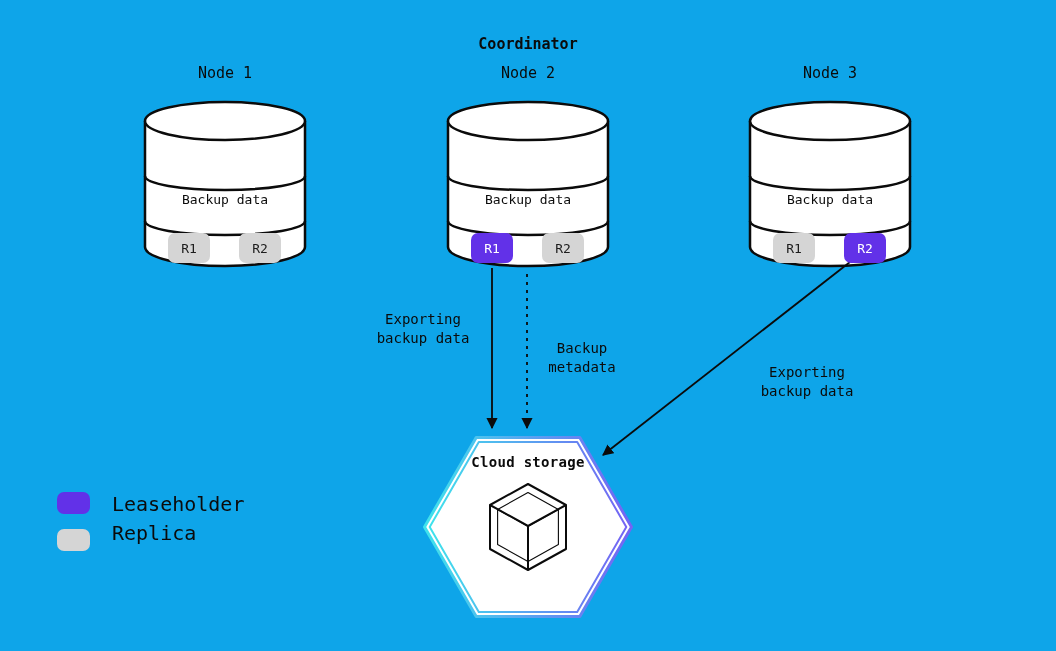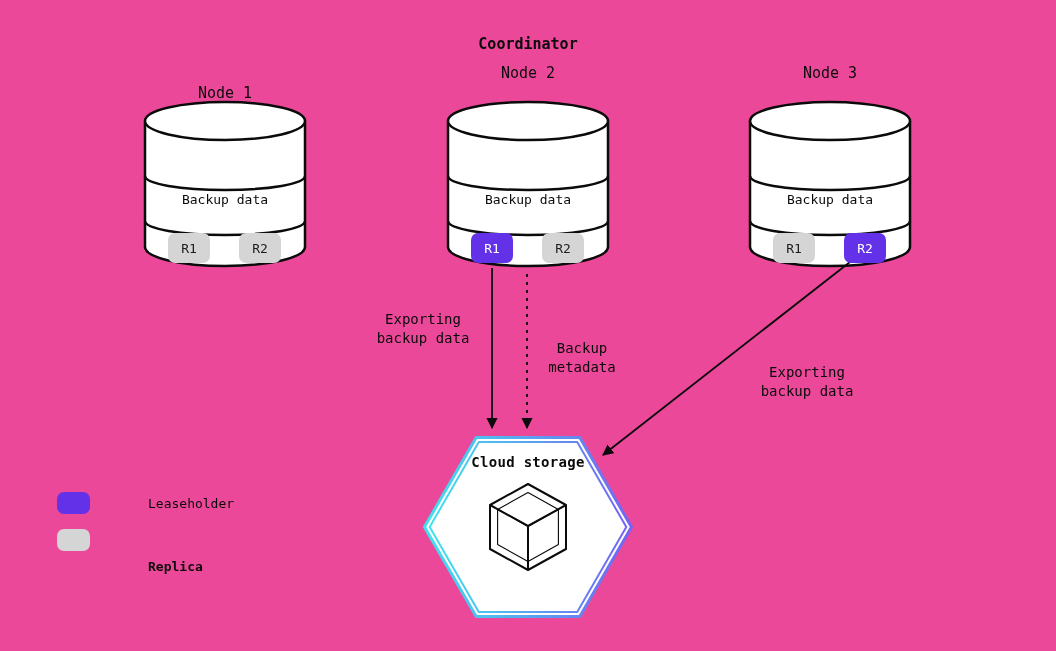--- a/index.html
+++ b/index.html
@@ -1,19 +1,19 @@
 <!DOCTYPE html>
 <html><head>
 <meta charset="utf-8">
 <style>
   html,body{margin:0;padding:0;background:#fff;}
   .canvas{
     position:relative;
     width:1056px;height:651px;
-    background:#ec4899;
+    background:#0ea5e9;
     font-family:"DejaVu Sans Mono","Liberation Mono",monospace;
     color:#0b0b0b;
     overflow:hidden;
   }
   svg.layer{position:absolute;left:0;top:0;}
   .cyl path.body,.cyl ellipse{fill:#ffffff;stroke:#0b0b0b;stroke-width:2.5;}
   .cyl path.sep{fill:none;stroke:#0b0b0b;stroke-width:2.5;}
   .arrow{stroke:#0b0b0b;stroke-width:1.8;}
   .arrow.dashed{stroke-dasharray:3 5;}
   .cube{stroke:#0b0b0b;fill:none;stroke-width:2;stroke-linejoin:round;}
@@ -23,21 +23,21 @@
   .node-label{font-size:15px;}
   .backup-label{font-size:13px;}
   .edge-label{font-size:14px;line-height:19px;margin-top:24px;}
   .cloud-label{font-weight:bold;font-size:14px;letter-spacing:.3px;}
   .badge{
     position:absolute;width:42px;height:30px;border-radius:7px;
     display:flex;align-items:center;justify-content:center;
     font-size:13px;
   }
   .legend-swatch{position:absolute;width:33px;height:22px;border-radius:7px;}
-  .legend-label{position:absolute;font-size:13px;line-height:18px;margin-left:36px;}
+  .legend-label{position:absolute;font-size:20px;line-height:18px;}
 </style>
 </head>
 <body>
 
 <div class="canvas">
 
   <svg class="layer" width="1056" height="651" viewBox="0 0 1056 651">
     <defs>
       <linearGradient id="hexg" x1="0" y1="0" x2="1" y2="0">
         <stop offset="0" stop-color="#3fe3ec"></stop>
@@ -85,21 +85,21 @@
       </g>
       <g class="cube thin" transform="translate(528,527) scale(0.8) translate(-528,-527)">
         <path d="M528 484 L566 505 L566 549 L528 570 L490 549 L490 505 Z"></path>
         <path d="M490 505 L528 526 L566 505 M528 526 L528 570"></path>
       </g>
     </g>
   </svg>
 
   <div class="txt title" style="left:528px;top:35px;">Coordinator</div>
 
-  <div class="txt node-label" style="left:225px;top:64px;margin-top:20px;">Node 1</div>
+  <div class="txt node-label" style="left:225px;top:64px;">Node 1</div>
   <div class="txt node-label" style="left:528px;top:64px;">Node 2</div>
   <div class="txt node-label" style="left:830px;top:64px;">Node 3</div>
 
   <div class="txt backup-label" style="left:225px;top:192px;">Backup data</div>
   <div class="txt backup-label" style="left:528px;top:192px;">Backup data</div>
   <div class="txt backup-label" style="left:830px;top:192px;">Backup data</div>
 
   <div class="badge" style="left: 168px; top: 233px; background: rgb(213, 213, 213); color: rgb(28, 28, 28);">R1</div>
   <div class="badge" style="left: 239px; top: 233px; background: rgb(213, 213, 213); color: rgb(28, 28, 28);">R2</div>
 
@@ -115,15 +115,15 @@
 metadata</div>
   <div class="txt edge-label" style="left:807px;top:339px;">Exporting
 backup data</div>
 
   <div class="txt cloud-label" style="left:528px;top:454px;">Cloud storage</div>
 
   <div class="legend-swatch" style="left: 57px; top: 492px; background: rgb(98, 49, 232);"></div>
   <div class="legend-label" style="left:112px;top:495px;">Leaseholder</div>
 
   <div class="legend-swatch" style="left: 57px; top: 529px; background: rgb(213, 213, 213);"></div>
-  <div class="legend-label" style="left:112px;top:558px;font-weight:bold;">Replica</div>
+  <div class="legend-label" style="left:112px;top:524px;">Replica</div>
 
 </div>
 
 </body></html>

